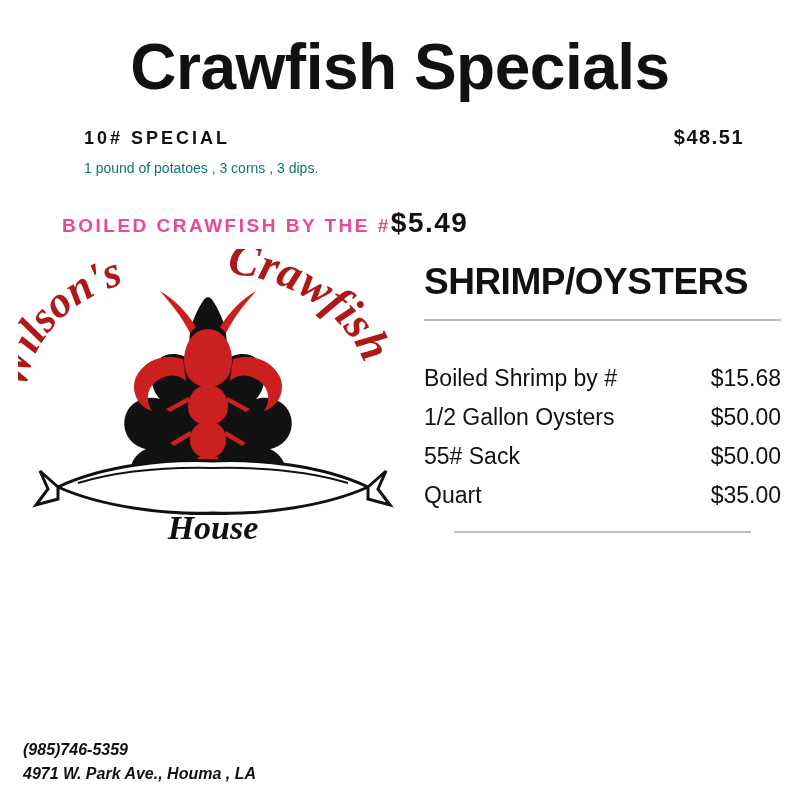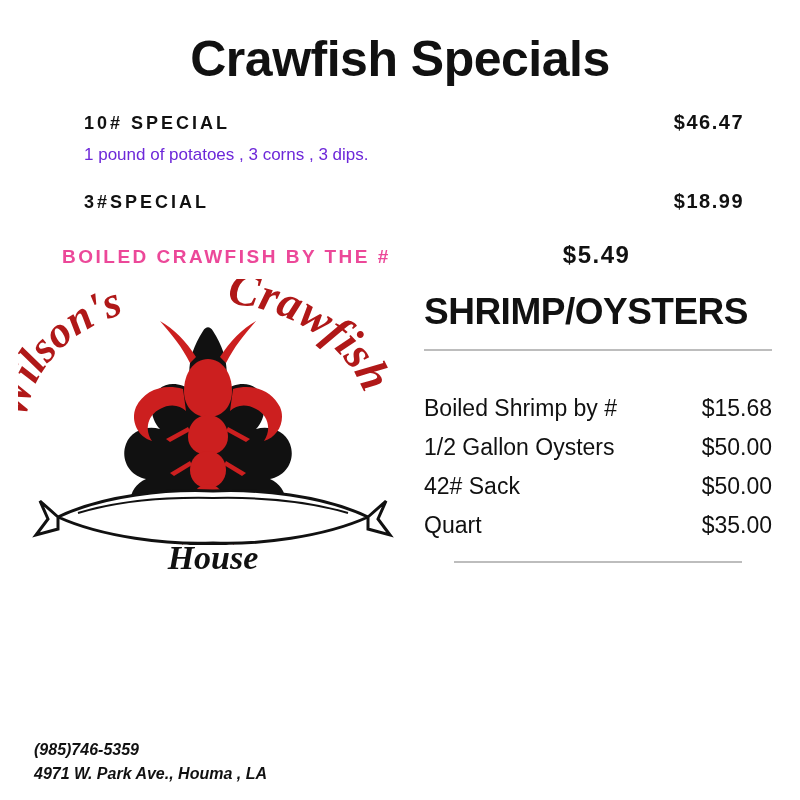--- a/index.html
+++ b/index.html
@@ -14,21 +14,21 @@
   .page {
     position: relative;
     width: 800px;
     height: 800px;
     background: #ffffff;
   }
 
   
   .title {
     text-align: center;
-    font-size: 50px;
+    font-size: 64px;
     font-weight: 700;
     letter-spacing: -0.5px;
     color: #111111;
     padding-top: 32px;
     line-height: 1.1;
   }
 
   
   .specials {
     margin-top: 24px;
@@ -49,62 +49,61 @@
     color: #111111;
   }
   .special-price {
     font-size: 20px;
     font-weight: 700;
     letter-spacing: 1.5px;
     color: #111111;
     padding-right: 8px;
   }
   .special-desc {
-    font-size: 17px;
+    font-size: 14px;
     font-weight: 400;
-    color: #6d28d9;
+    color: #0f766e;
     margin-top: 9px;
     max-width: 300px;
     line-height: 1.45;
   }
 
   
   .boiled-row {
     display: flex;
     align-items: baseline;
     padding: 6px 0 0 62px;
     margin-top: 6px;
   }
   .boiled-label {
     font-size: 19px;
     font-weight: 700;
     letter-spacing: 2.5px;
     color: #ec4899;
   }
   .boiled-price {
-    font-size: 24px;
+    font-size: 28px;
     font-weight: 700;
     letter-spacing: 1.5px;
-    margin-left: 172px;
   }
 
   
   .lower {
     position: relative;
     display: flex;
     margin-top: 4px;
   }
   .logo-col {
     width: 420px;
     position: relative;
     height: 300px;
   }
   .shrimp-col {
     flex: 1;
-    padding-right: 28px;
+    padding-right: 19px;
   }
 
   .shrimp-title {
     font-size: 37px;
     font-weight: 700;
     color: #111111;
     letter-spacing: -0.5px;
     margin-top: 18px;
     margin-left: 4px;
   }
@@ -139,54 +138,50 @@
     left: 18px;
     top: 6px;
     width: 390px;
     height: 290px;
   }
   .logo svg { display: block; }
 
   
   .footer {
     position: absolute;
-    left: 34px;
+    left: 23px;
     bottom: 14px;
     font-size: 16px;
     font-weight: 700;
     font-style: italic;
     line-height: 1.5;
     color: #111111;
   }
 </style>
 </head>
 <body>
 
 <div class="page">
 
   <h1 class="title">Crawfish Specials</h1>
 
   <div class="specials">
 
     <div class="special-row">
       <div class="special-head">
         <span class="special-name">10# SPECIAL</span>
-        <span class="special-price">$46.47</span>
+        <span class="special-price">$48.51</span>
       </div>
       <div class="special-desc">1 pound of potatoes , 3 corns , 3 dips.</div>
     </div>
 
     <div class="special-row">
     </div>
 
     <div class="special-row">
-      <div class="special-head">
-        <span class="special-name">3#SPECIAL</span>
-        <span class="special-price">$18.99</span>
-      </div>
     </div>
 
   </div>
 
   <div class="boiled-row">
     <span class="boiled-label">BOILED CRAWFISH BY THE #</span>
     <span class="boiled-price">$5.49</span>
   </div>
 
   <div class="lower">
@@ -264,21 +259,21 @@
       <div class="shrimp-list">
         <div class="shrimp-item">
           <span class="nm">Boiled Shrimp by #</span>
           <span class="pr">$15.68</span>
         </div>
         <div class="shrimp-item">
           <span class="nm">1/2 Gallon Oysters</span>
           <span class="pr">$50.00</span>
         </div>
         <div class="shrimp-item">
-          <span class="nm">42# Sack</span>
+          <span class="nm">55# Sack</span>
           <span class="pr">$50.00</span>
         </div>
         <div class="shrimp-item">
           <span class="nm">Quart</span>
           <span class="pr">$35.00</span>
         </div>
       </div>
 
       <div class="rule-bottom"></div>
     </div>

